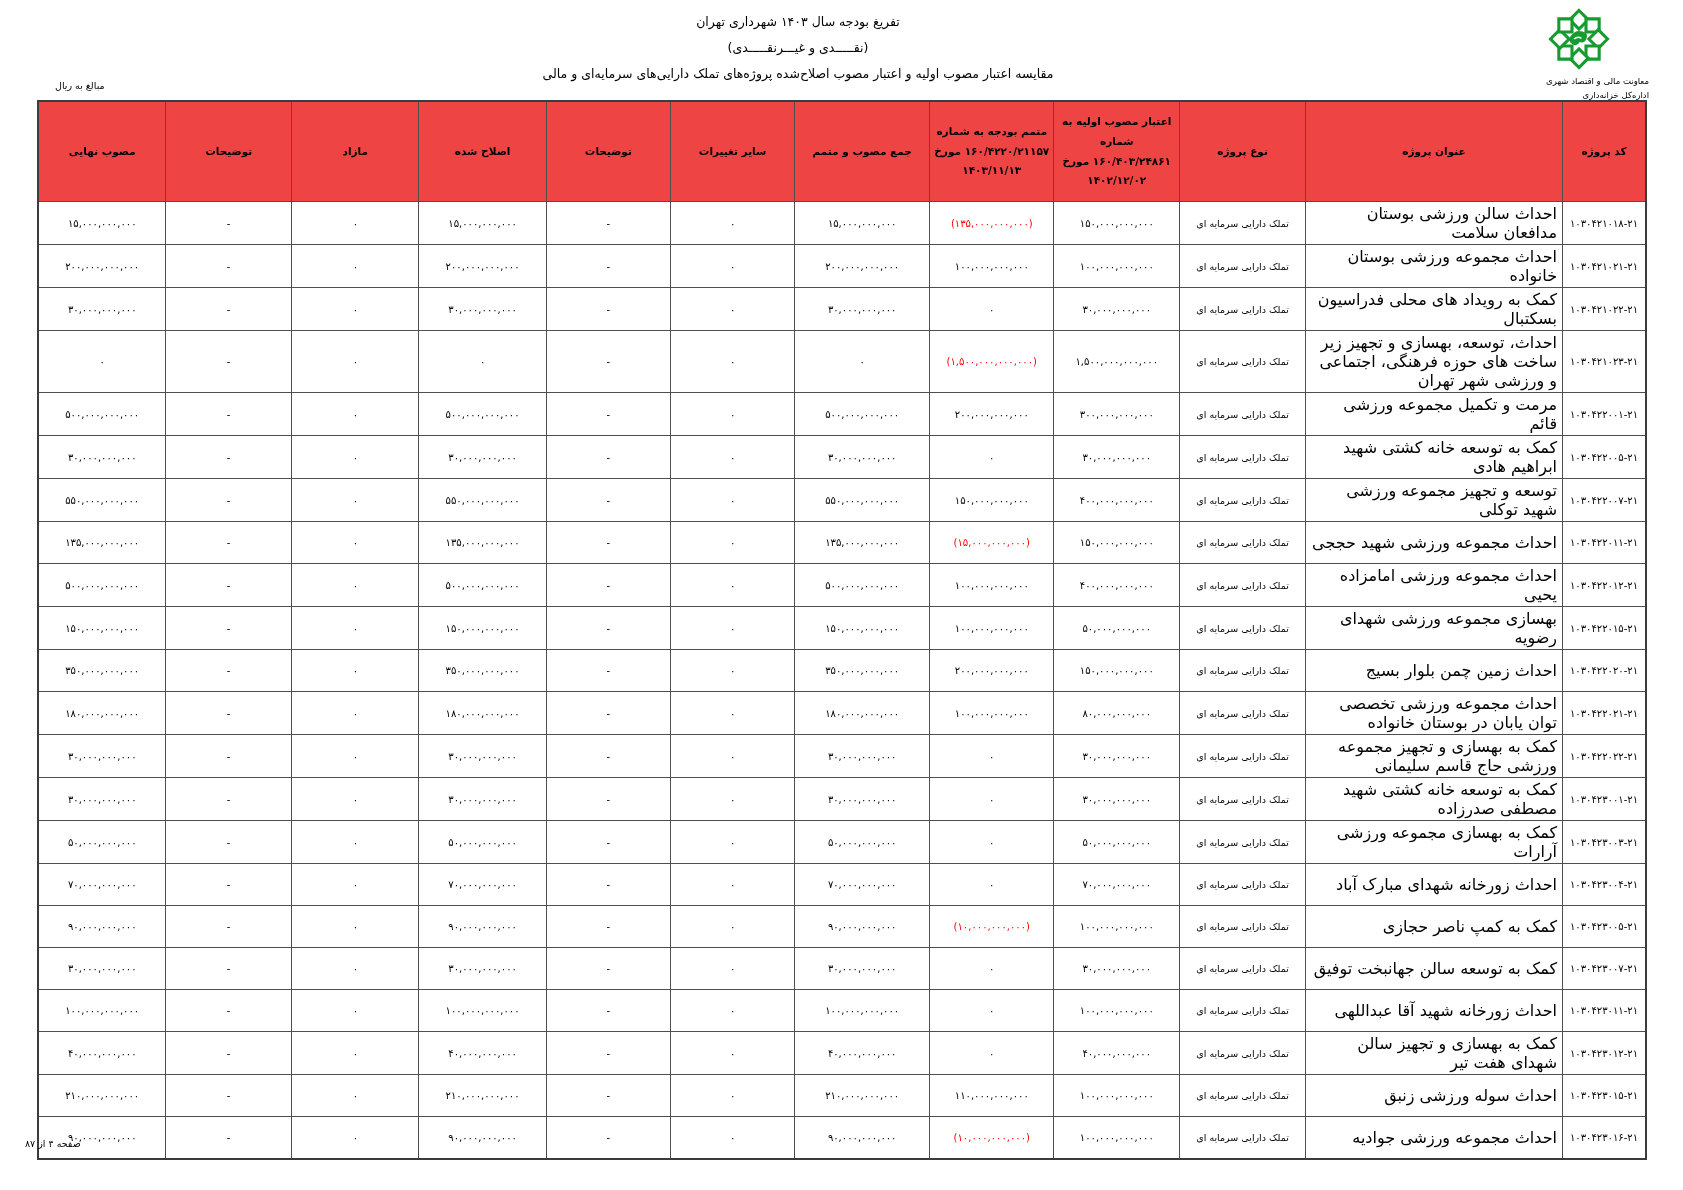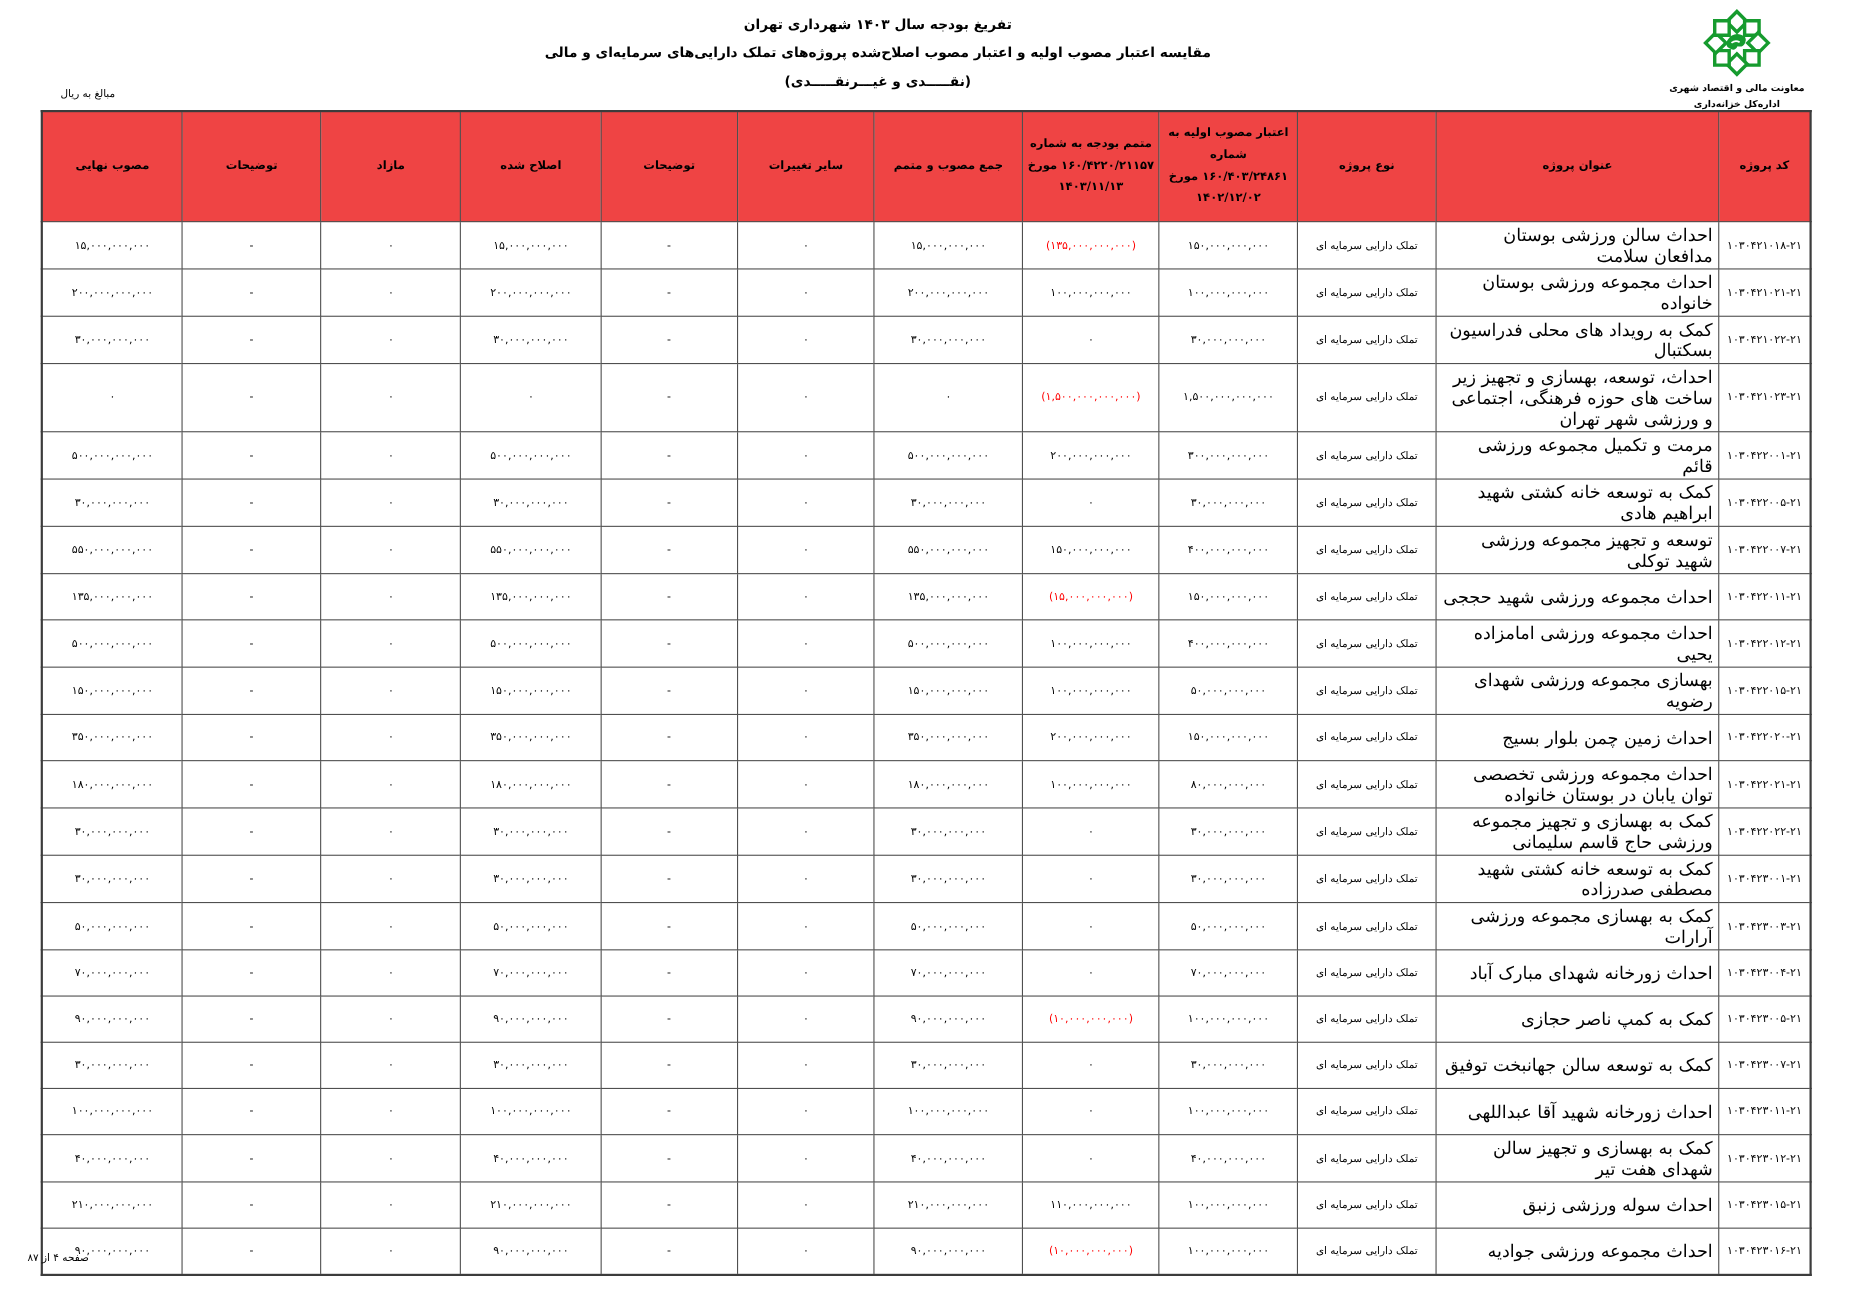--- a/index.html
+++ b/index.html
@@ -4,24 +4,24 @@
 <style>
   html,body{margin:0;padding:0;}
   body{
     width:1683px;height:1190px;background:#ffffff;position:relative;
     font-family:"DejaVu Sans", sans-serif;color:#000;overflow:hidden;
   }
   
   .title-block{
     position:absolute;top:14px;left:0;width:1596px;text-align:center;direction:rtl;
   }
-  .title-line{font-size:12.5px;font-weight:bold;margin:0 0 11px 0;line-height:1.2;}
+  .title-line{font-size:12.5px;font-weight:normal;margin:0 0 11px 0;line-height:1.2;}
   
   .logo-block{
-    position:absolute;top:8px;right:34px;width:140px;text-align:center;direction:rtl;font-weight:bold;
+    position:absolute;top:8px;right:34px;width:140px;text-align:right;direction:rtl;
   }
   .logo-block svg{display:block;margin:0 auto 4px auto;}
   .logo-caption{font-size:8.5px;line-height:1.7;margin:0;}
   
   .currency-note{
     position:absolute;top:80px;left:55px;font-size:9.5px;direction:rtl;
   }
   
   .budget-table{
     position:absolute;top:100px;left:37px;width:1610px;
@@ -60,22 +60,22 @@
   
   .page-footer{
     position:absolute;top:1138px;left:25px;font-size:9.5px;direction:rtl;
   }
 </style>
 </head>
 <body>
 
 <div class="title-block">
   <p class="title-line">تفریغ بودجه سال ۱۴۰۳ شهرداری تهران</p>
+  <p class="title-line">(نقـــــدی و غیـــرنقـــــدی)</p>
   <p class="title-line">مقایسه اعتبار مصوب اولیه و اعتبار مصوب اصلاح‌شده پروژه‌های تملک دارایی‌های سرمایه‌ای و مالی</p>
-  <p class="title-line">(نقـــــدی و غیـــرنقـــــدی)</p>
 </div>
 
 <div class="logo-block">
   <span>
     <svg width="62" height="62" viewBox="0 0 100 100" aria-hidden="true">
       <g fill="#ffffff" stroke="#169b2e" stroke-width="5" stroke-linejoin="miter">
         <g transform="rotate(0 50 50)">
             <path d="M50 4 L65 19 L50 34 L35 19 Z"></path>
           </g>
         <g transform="rotate(45 50 50)">

